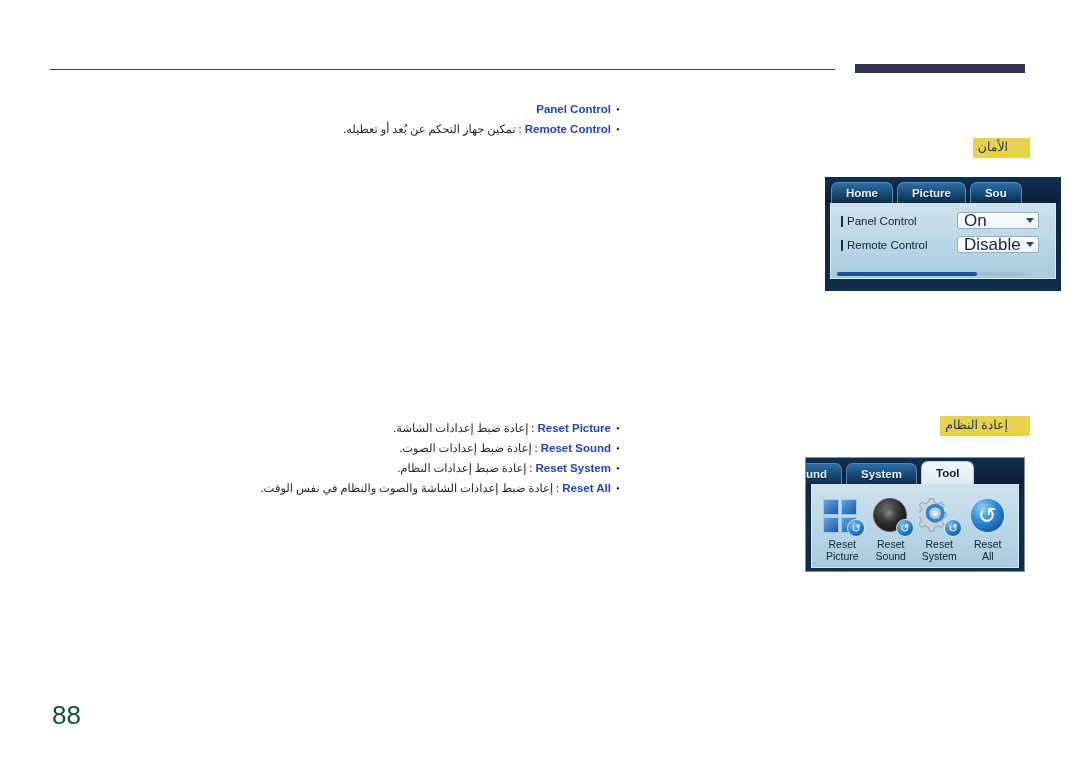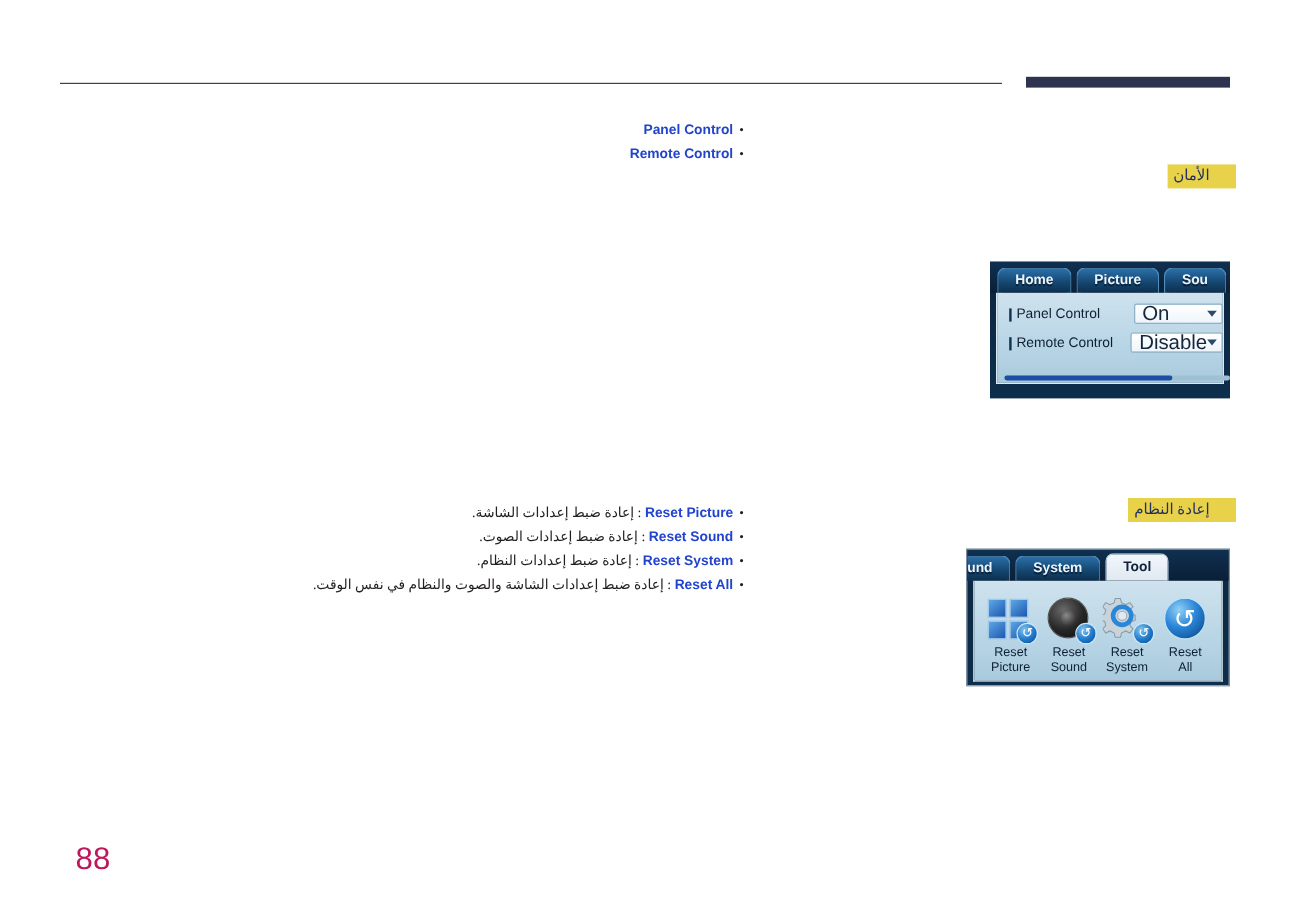--- a/index.html
+++ b/index.html
@@ -66,24 +66,23 @@
   
   .osd {
     position: absolute;
     overflow: hidden;
     box-sizing: border-box;
     direction: ltr;
   }
   #osd-security {
     left: 825px;
     top: 177px;
-    width: 200px;
+    width: 236px;
     height: 114px;
     background: linear-gradient(180deg,#0b2740 0%, #0d2e4c 100%);
-    margin-top: 41px;
   }
   #osd-reset {
     left: 805px;
     top: 457px;
     width: 220px;
     height: 115px;
     background: linear-gradient(180deg,#0b2740 0%, #0d2e4c 100%);
     border: 1px solid #7d8fa0;
   }
 
@@ -319,24 +318,24 @@
     padding-left: 3px;
   }
   .bullet .desc {
     flex: 0 0 auto;
     color: #231f20;
   }
 
   
   .page-number {
     position: absolute;
-    left: 63px;
+    left: 52px;
     top: 700px;
     font-size: 26px;
-    color: #be185d;
+    color: #14532d;
     font-family: "Liberation Sans", sans-serif;
   }
 </style>
 </head>
 <body>
 
 <div class="hrule-thin"></div>
 <div class="hrule-thick"></div>
 
 <div class="right-col">
@@ -437,20 +436,21 @@
 </div>
 
 <div class="bullets" id="bullets-security">
   <div class="bullet">
     <span class="dot">•</span>
     <span class="term">Panel Control</span>
   </div>
   <div class="bullet">
     <span class="dot">•</span>
     <span class="term">Remote Control</span>
+    <span class="desc">: تمكين جهاز التحكم عن بُعد أو تعطيله.</span>
   </div>
 </div>
 
 <div class="bullets" id="bullets-reset">
   <div class="bullet">
     <span class="dot">•</span>
     <span class="term">Reset Picture</span>
     <span class="desc">: إعادة ضبط إعدادات الشاشة.</span>
   </div>
   <div class="bullet">

